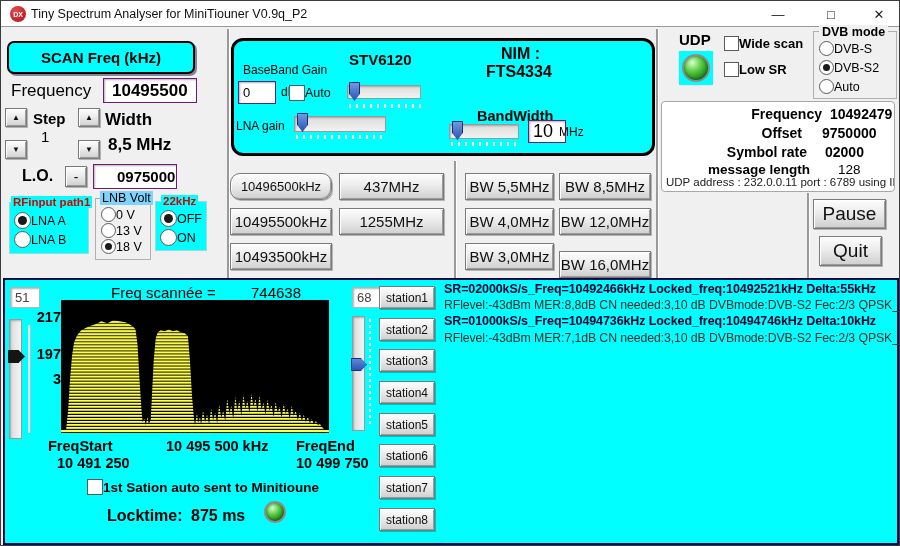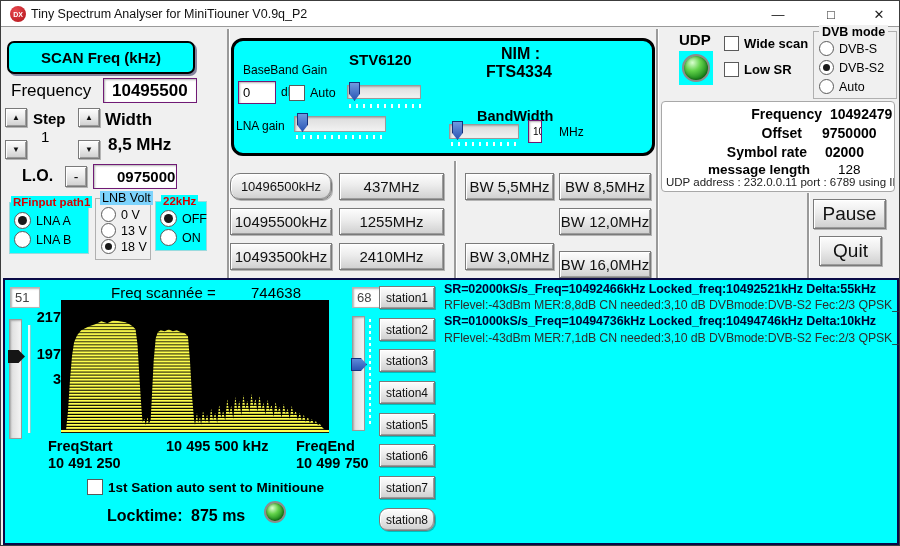--- a/index.html
+++ b/index.html
@@ -16,21 +16,21 @@
   
   .btn3d{background:linear-gradient(180deg,#fdfdfd 0%,#ececec 45%,#cfcfcf 100%);border:1px solid #7a7a7a;
          box-shadow:inset 1px 1px 0 #ffffff,inset -1px -1px 0 #9b9b9b,1px 1px 0 rgba(0,0,0,.25);
          display:flex;align-items:center;justify-content:center;color:#111;overflow:hidden;}
   .input{background:#fff;border:1px solid #701a75;box-shadow:inset 1px 1px 2px rgba(0,0,0,.3);
          display:flex;align-items:center;padding-left:4px;overflow:hidden;}
   .radio{width:13px;height:13px;border-radius:50%;background:#fff;border:1px solid #5a5a5a;position:relative;flex:none;}
   .radio.big{width:15px;height:15px;}
   .radio.checked::after{content:'';position:absolute;inset:3px;border-radius:50%;background:#1a1a1a;}
   .chk{width:13px;height:13px;background:#fff;border:1px solid #5a5a5a;flex:none;}
-  .opt{display:flex;align-items:center;gap:5px;font-size:12.5px;}
+  .opt{display:flex;align-items:center;font-size:12.5px;}
   .groove-v{width:2px;background:#9a9a9a;box-shadow:1px 0 0 #ffffff;}
   .grp{border:1px solid #9adadd;}
   .grp-title-red{color:#d80000;font-weight:bold;font-size:11.5px;}
   .slider-track-h{height:14px;background:linear-gradient(180deg,#dcdcdc,#f2f2f2);border:1px solid #9a9a9a;box-shadow:inset 1px 1px 2px rgba(0,0,0,.25);}
   .thumb-h{width:11px;height:19px;background:linear-gradient(180deg,#6f9ae0,#2c55b4);border:1px solid #15307a;
            clip-path:polygon(0 0,100% 0,100% 62%,50% 100%,0 62%);}
   .ticks-h{height:4px;background:repeating-linear-gradient(90deg,#f6fefe 0 2px,transparent 2px 7px);}
   .slider-track-v{width:13px;background:linear-gradient(90deg,#dcdcdc,#f4f4f4);border:1px solid #9a9a9a;box-shadow:inset 1px 1px 2px rgba(0,0,0,.25);}
   .thumb-black{width:17px;height:13px;background:#151515;clip-path:polygon(0 0,62% 0,100% 50%,62% 100%,0 100%);}
   .thumb-blue{width:16px;height:13px;background:linear-gradient(180deg,#5d8ad8,#2c55b4);border:1px solid #15307a;
@@ -141,32 +141,32 @@
 
   <div class="abs nowrap" style="left:235px;top:118px;font-size:12px;">LNA gain</div>
   <div class="abs slider-track-h" style="left:293px;top:115px;width:92px;height:16px;"></div>
   <div class="abs thumb-h" style="left:296px;top:112px;"></div>
   <div class="abs ticks-h" style="left:295px;top:134px;width:90px;"></div>
 
   <div class="abs bold nowrap" style="left:476px;top:107px;font-size:14.5px;">BandWidth</div>
   <div class="abs slider-track-h" style="left:448px;top:123px;width:70px;height:15px;"></div>
   <div class="abs thumb-h" style="left:451px;top:120px;"></div>
   <div class="abs ticks-h" style="left:450px;top:141px;width:68px;"></div>
-  <div class="abs input" style="left:527px;top:119px;width:14px;height:23px;font-size:10px;">10</div>
+  <div class="abs input" style="left:527px;top:119px;width:38px;height:23px;font-size:18px;">10</div>
   <div class="abs nowrap" style="left:558px;top:124px;font-size:12px;">MHz</div>
 
   <div class="abs btn3d" style="left:229px;top:172px;width:102px;height:27px;font-size:13px;border-radius:10px;">10496500kHz</div>
   <div class="abs btn3d" style="left:229px;top:207px;width:102px;height:27px;font-size:15px;">10495500kHz</div>
   <div class="abs btn3d" style="left:229px;top:242px;width:102px;height:27px;font-size:15px;">10493500kHz</div>
 
   <div class="abs btn3d" style="left:338px;top:172px;width:105px;height:27px;font-size:15px;">437MHz</div>
   <div class="abs btn3d" style="left:338px;top:207px;width:105px;height:27px;font-size:15px;">1255MHz</div>
-  <div class="abs btn3d" style="left:338px;top:242px;width:105px;height:27px;font-size:15px;">2410MHz</div>
 
   <div class="abs btn3d" style="left:464px;top:172px;width:89px;height:27px;font-size:15px;">BW 5,5MHz</div>
+  <div class="abs btn3d" style="left:464px;top:207px;width:89px;height:27px;font-size:15px;">BW 4,0MHz</div>
   <div class="abs btn3d" style="left:464px;top:242px;width:89px;height:27px;font-size:15px;">BW 3,0MHz</div>
 
   <div class="abs btn3d" style="left:558px;top:172px;width:92px;height:27px;font-size:15px;">BW 8,5MHz</div>
   <div class="abs btn3d" style="left:558px;top:207px;width:92px;height:27px;font-size:15px;">BW 12,0MHz</div>
   <div class="abs btn3d" style="left:558px;top:250px;width:92px;height:27px;font-size:15px;">BW 16,0MHz</div>
 
   <div class="abs nowrap" style="left:678px;top:30px;font-size:15px;font-weight:600;">UDP</div>
   <div class="abs cyan" style="left:678px;top:50px;width:34px;height:34px;">
     <div class="led" style="width:24px;height:24px;margin:3px;"></div>
   </div>
@@ -233,40 +233,40 @@
     <rect x="0" y="0" width="266" height="132" fill="#000"></rect>
     <path id="spec-path" d="M0,132 L0,130 L5,129 L7,110 L9,78 L11,55 L13,42 L16,35 L20,30 L24,28 L28,26 L34,24 L40,21 L46,23 L52,20 L58,21 L64,22 L68,24 L71,26 L74,29 L76,45 L78,80 L80,110 L81,121 L83,118 L84,124 L86,116 L87,123 L89,119 L90,100 L92,60 L94,38 L96,32 L99,30 L103,31 L107,29 L111,31 L115,30 L119,32 L123,33 L126,36 L128,60 L130,95 L132,118 L133,124 L135,112 L136,122 L138,116 L139,124 L141,110 L143,121 L145,114 L147,123 L149,108 L151,119 L153,112 L155,122 L157,104 L159,117 L161,110 L163,120 L165,98 L167,113 L169,105 L171,118 L173,96 L175,110 L177,100 L179,115 L181,94 L183,108 L185,100 L187,112 L189,93 L191,106 L193,98 L195,111 L197,95 L199,109 L201,102 L203,114 L205,99 L207,110 L209,104 L211,116 L213,101 L215,112 L217,106 L219,117 L221,103 L223,113 L225,108 L227,118 L229,105 L231,115 L233,110 L235,119 L237,112 L239,120 L241,114 L243,121 L245,116 L247,122 L249,118 L251,123 L253,120 L255,124 L257,123 L259,126 L261,128 L263,129 L265,130 L266,130 L266,132 Z" fill="url(#scanlines)"></path>
     <rect x="0" y="129" width="266" height="2" fill="#ffff4d"></rect>
   </svg>
 
   <div class="abs slider-track-v" style="left:351px;top:315px;height:115px;"></div>
   <div class="abs thumb-blue" style="left:350px;top:357px;"></div>
   <div class="abs" style="left:368px;top:318px;width:2px;height:107px;background:repeating-linear-gradient(180deg,#f6fefe 0 3px,transparent 3px 6px);"></div>
 
   <div class="abs freq-lab nowrap" style="left:47px;top:437px;">FreqStart</div>
-  <div class="abs freq-lab nowrap" style="left:47px;top:454px;">10 491 250</div>
+  <div class="abs freq-lab nowrap" style="left:56px;top:454px;">10 491 250</div>
   <div class="abs freq-lab nowrap" style="left:165px;top:437px;">10 495 500 kHz</div>
   <div class="abs freq-lab nowrap" style="left:295px;top:437px;">FreqEnd</div>
   <div class="abs freq-lab nowrap" style="left:295px;top:454px;">10 499 750</div>
 
   <div class="abs opt" style="left:86px;top:478px;">
     <span class="chk" style="width:14px;height:14px;"></span>
     <span class="bold" style="font-size:13.5px;">1st Sation auto sent to Minitioune</span>
   </div>
   <div class="abs bold nowrap" style="left:106px;top:506px;font-size:16px;">Locktime:</div>
   <div class="abs bold nowrap" style="left:190px;top:506px;font-size:16px;">875 ms</div>
   <div class="abs led" style="left:263px;top:500px;width:22px;height:22px;"></div>
 
   <div class="abs btn3d station-btn" style="top:285px;">station1</div>
   <div class="abs btn3d station-btn" style="top:317px;">station2</div>
   <div class="abs btn3d station-btn" style="top:348px;">station3</div>
   <div class="abs btn3d station-btn" style="top:380px;">station4</div>
   <div class="abs btn3d station-btn" style="top:412px;">station5</div>
   <div class="abs btn3d station-btn" style="top:443px;">station6</div>
   <div class="abs btn3d station-btn" style="top:475px;">station7</div>
-  <div class="abs btn3d station-btn" style="top:507px;border-radius:9px;">station8</div>
+  <div class="abs btn3d station-btn" style="top:507px;">station8</div>
 
   <div class="abs nowrap status-strong" style="left:443px;top:281px;">SR=02000kS/s_Freq=10492466kHz Locked_freq:10492521kHz Delta:55kHz</div>
   <div class="abs nowrap status-normal" style="left:443px;top:297px;">RFlevel:-43dBm MER:8,8dB CN needed:3,10 dB DVBmode:DVB-S2 Fec:2/3 QPSK_LP_D6</div>
   <div class="abs nowrap status-strong" style="left:443px;top:313px;">SR=01000kS/s_Freq=10494736kHz Locked_freq:10494746kHz Delta:10kHz</div>
   <div class="abs nowrap status-normal" style="left:443px;top:330px;">RFlevel:-43dBm MER:7,1dB CN needed:3,10 dB DVBmode:DVB-S2 Fec:2/3 QPSK_L_D4</div>
 
 </div>
 
 </body></html>

